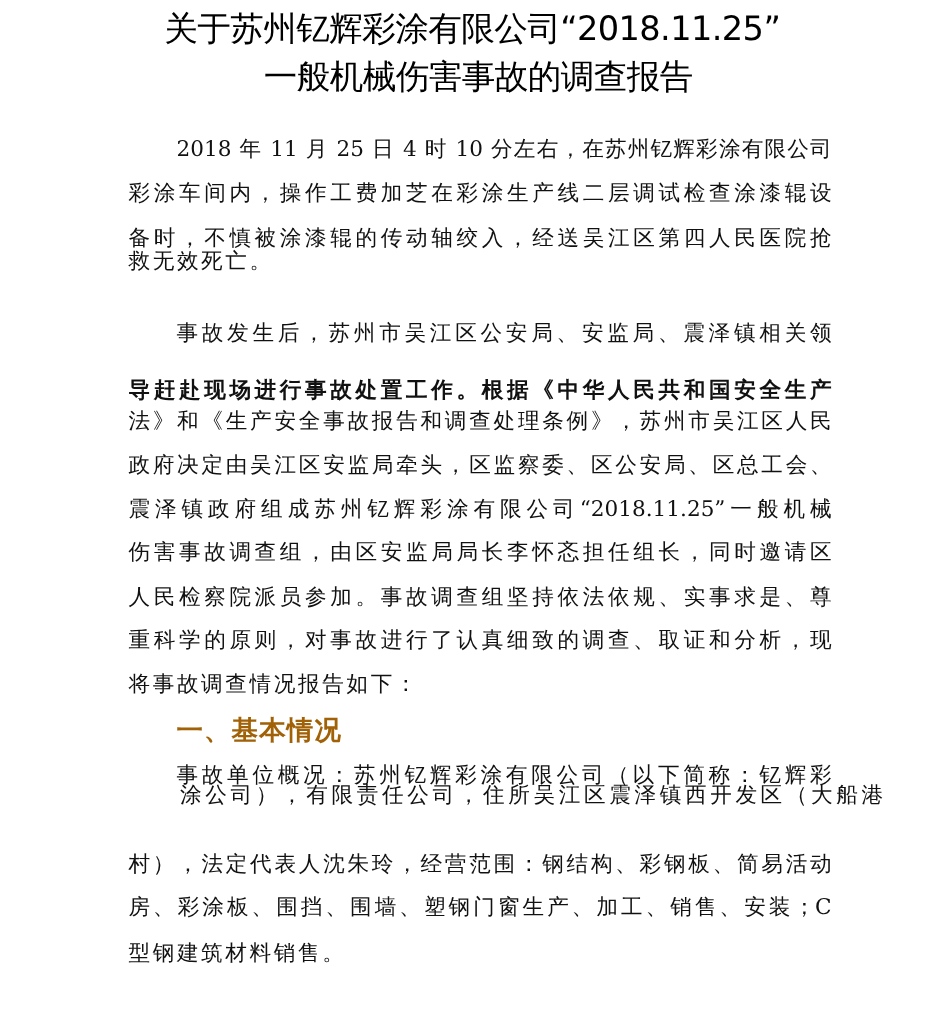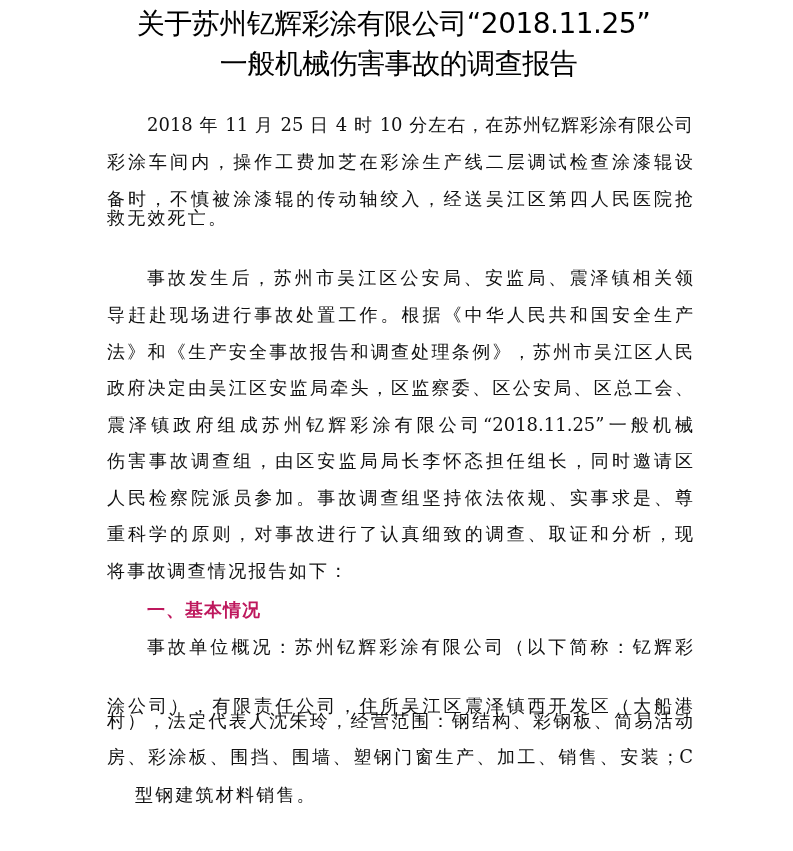--- a/index.html
+++ b/index.html
@@ -64,53 +64,53 @@
       width: auto;
       letter-spacing: 2.2px;
     }
     .heading {
       position: absolute;
       left: 40px;
       height: 30px;
       line-height: 30px;
       font-family: "DejaVu Sans", "Liberation Sans", sans-serif;
       font-weight: bold;
-      font-size: 18px;
+      font-size: 22px;
       letter-spacing: 1px;
       white-space: nowrap;
-      color: #be185d;
+      color: #a16207;
     }
   </style>
 </head>
 <body>
 
 <div class="page">
 
   <div class="title l1">关于苏州钇辉彩涂有限公司“2018.11.25”</div>
   <div class="title l2">一般机械伤害事故的调查报告</div>
 
   <div class="body-text" style="top:0;">
 
     <div class="line indent" style="top:111px;">2018 年 11 月 25 日 4 时 10 分左右，在苏州钇辉彩涂有限公司</div>
     <div class="line" style="top:148px;">彩涂车间内，操作工费加芝在彩涂生产线二层调试检查涂漆辊设</div>
     <div class="line" style="top:185px;">备时，不慎被涂漆辊的传动轴绞入，经送吴江区第四人民医院抢</div>
     <div class="line last" style="top:204px;">救无效死亡。</div>
 
     <div class="line indent" style="top:264px;">事故发生后，苏州市吴江区公安局、安监局、震泽镇相关领</div>
-    <div class="line" style="top:301px;">导赶赴现场进行事故处置工作。根据《中华人民共和国安全生产</div>
+    <div class="line" style="top:312px;font-weight:bold;">导赶赴现场进行事故处置工作。根据《中华人民共和国安全生产</div>
     <div class="line" style="top:338px;">法》和《生产安全事故报告和调查处理条例》，苏州市吴江区人民</div>
     <div class="line" style="top:374px;">政府决定由吴江区安监局牵头，区监察委、区公安局、区总工会、</div>
     <div class="line" style="top:411px;">震泽镇政府组成苏州钇辉彩涂有限公司“2018.11.25”一般机械</div>
     <div class="line" style="top:447px;">伤害事故调查组，由区安监局局长李怀忞担任组长，同时邀请区</div>
     <div class="line" style="top:484px;">人民检察院派员参加。事故调查组坚持依法依规、实事求是、尊</div>
     <div class="line" style="top:520px;">重科学的原则，对事故进行了认真细致的调查、取证和分析，现</div>
     <div class="line last" style="top:557px;">将事故调查情况报告如下：</div>
 
     <div class="heading" style="top:595px;">一、基本情况</div>
 
     <div class="line indent" style="top:633px;">事故单位概况：苏州钇辉彩涂有限公司（以下简称：钇辉彩</div>
-    <div class="line" style="top:692px;">涂公司），有限责任公司，住所吴江区震泽镇西开发区（大船港</div>
+    <div class="line" style="top:649px;margin-left:43px;">涂公司），有限责任公司，住所吴江区震泽镇西开发区（大船港</div>
     <div class="line" style="top:707px;">村），法定代表人沈朱玲，经营范围：钢结构、彩钢板、简易活动</div>
     <div class="line" style="top:743px;">房、彩涂板、围挡、围墙、塑钢门窗生产、加工、销售、安装；C</div>
-    <div class="line last" style="top:781px;margin-left:28px;">型钢建筑材料销售。</div>
+    <div class="line last" style="top:781px;">型钢建筑材料销售。</div>
 
   </div>
 </div>
 
 </body></html>

